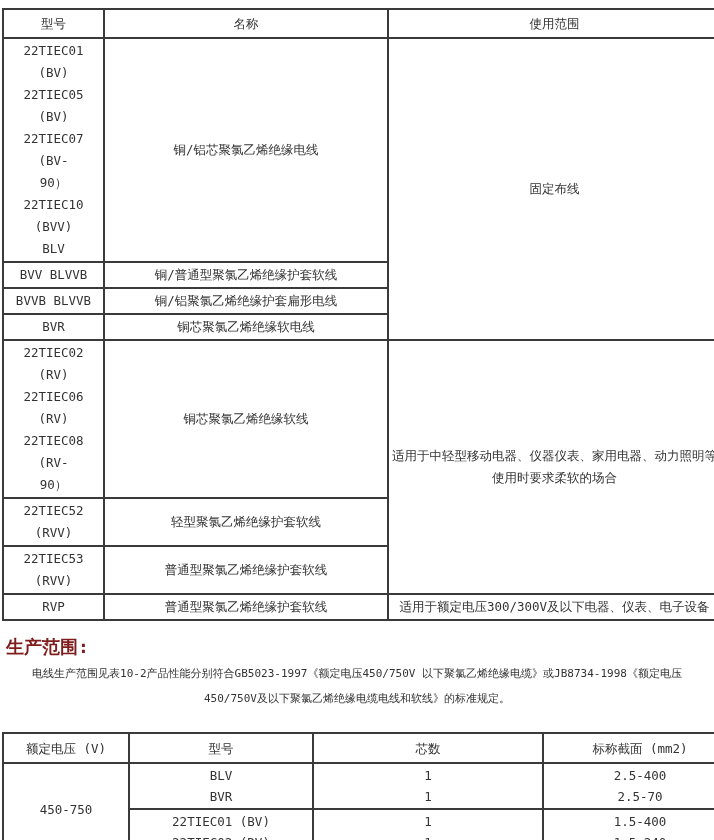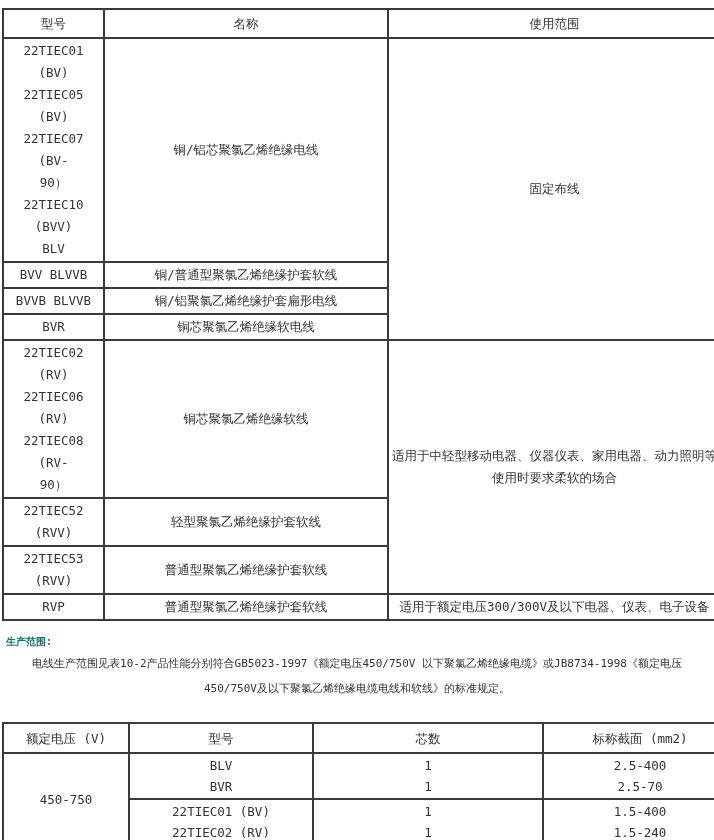--- a/index.html
+++ b/index.html
@@ -30,23 +30,23 @@
   
   .t2{width:710px;margin-top:21px;line-height:21px;}
   .t2 .c-volt{width:118px;border-radius:9px;}
   .t2 .c-model{width:176px;}
   .t2 .c-cores{width:222px;margin-left:21px;}
   .t2 .c-sect{width:186px;}
   .t2 thead th{height:26px;}
   
   .sect-heading{
     margin:14px 0 2px 4px;
-    font-size:10px;
+    font-size:18px;
     font-weight:bold;
-    color:#0f766e;
+    color:#7f1d1d;
   }
   .sect-body{
     margin:2px 4px 0 4px;
     width:702px;
     font-size:11px;
     line-height:25px;
     text-align:center;
   }
 </style>
 </head>

